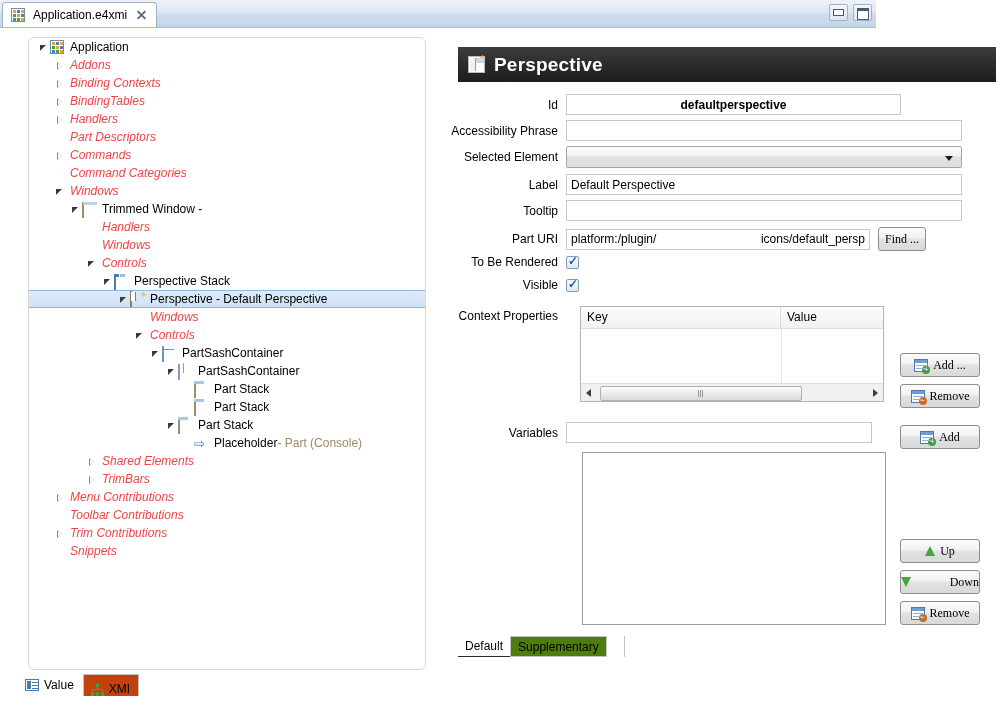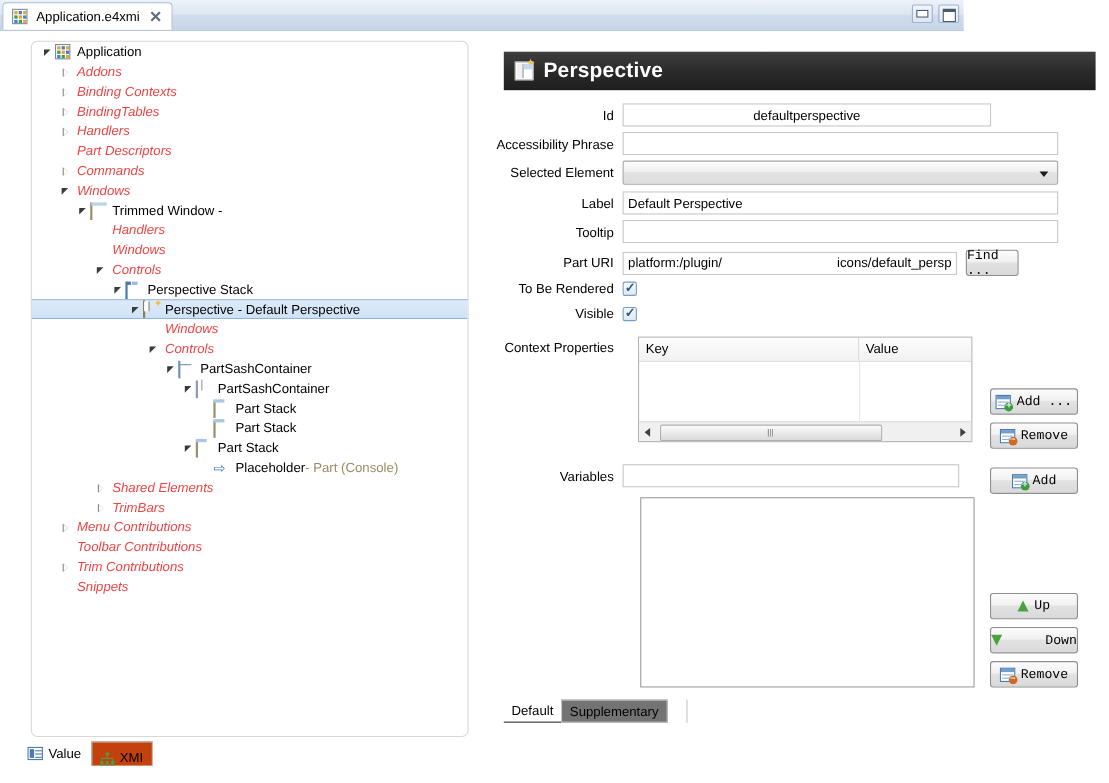--- a/index.html
+++ b/index.html
@@ -211,21 +211,21 @@
   }
   .chk::after {
     content: "✓"; position: absolute; left: 1px; top: -3px;
     font-size: 12px; color: #2b5b8c; font-weight: bold;
   }
 
   .btn {
     box-sizing: border-box; height: 24px;
     border: 1px solid #8e8e8e; border-radius: 3px;
     background: linear-gradient(to bottom,#fcfcfc 0%, #f1f1f1 45%, #e2e2e2 50%, #d9d9d9 100%);
-    font-family: Liberation Mono, monospace; font-size: 12px; color: #000;
+    font-family: Liberation Serif, serif; font-size: 12px; color: #000;
     display: flex; align-items: center; justify-content: center; gap: 5px;
     cursor: pointer;
   }
   .btn.wide { width: 80px; }
   .ic-tbl { width:14px;height:13px;position:relative;border:1px solid #4a7ab0;background:#fff;box-sizing:border-box; }
   .ic-tbl::before{content:"";position:absolute;left:0;top:0;width:12px;height:3px;background:#6f9ecd;}
   .ic-tbl::after{content:"";position:absolute;left:1px;top:5px;width:10px;height:1px;background:#8fb0cf;box-shadow:0 3px 0 #8fb0cf;}
   .badge-add, .badge-rem {
     position:absolute; right:-3px; bottom:-3px; width:8px;height:8px;border-radius:50%;
     font-size:8px; line-height:8px; text-align:center; color:#fff; font-weight:bold;
@@ -282,21 +282,21 @@
     position: absolute; border: 1px solid #9c9c9c; background: #fff; box-sizing: border-box;
   }
 
   
   .ftabs { position: absolute; left: 458px; top: 636px; display: flex; align-items: flex-end; }
   .ftab {
     font-size: 12px; padding: 3px 7px 3px 7px; box-sizing: border-box; cursor: pointer;
     height: 21px; line-height: 15px;
   }
   .ftab.active { border-bottom: 1px solid #2b2b2b; }
-  .ftab.inactive { border: 1px solid #c4c4c4; background: #737373; }
+  .ftab.inactive { border: 1px solid #c4c4c4; background: #4d7c0f; }
   .ftabs-filler { height: 21px; width: 18px; border-right: 1px solid #c4c4c4; box-sizing: border-box; }
 </style>
 </head>
 <body>
 
 <div id="app">
 
   <div class="tabbar">
     <div class="etab">
       <span class="ticon" style="margin-right:0">
@@ -372,20 +372,26 @@
           <span class="tlabel-italic">Part Descriptors</span>
         </div>
         <div class="trow">
           <span style="display: inline-block; flex: 0 0 auto; width: 24px;"></span>
           <span class="twist closed"></span>
           <span class="ticon" style="width: 4px; flex-basis: 4px; margin-right: 0px;"></span>
           <span class="tlabel-italic">Commands</span>
         </div>
         <div class="trow">
           <span style="display: inline-block; flex: 0 0 auto; width: 24px;"></span>
+          <span class="twist"></span>
+          <span class="ticon" style="width: 4px; flex-basis: 4px; margin-right: 0px;"></span>
+          <span class="tlabel-italic">Command Categories</span>
+        </div>
+        <div class="trow">
+          <span style="display: inline-block; flex: 0 0 auto; width: 24px;"></span>
           <span class="twist open"></span>
           <span class="ticon" style="width: 4px; flex-basis: 4px; margin-right: 0px;"></span>
           <span class="tlabel-italic">Windows</span>
         </div>
         <div class="trow">
           <span style="display: inline-block; flex: 0 0 auto; width: 40px;"></span>
           <span class="twist open"></span>
           <span class="ticon"><span class="ic-win"></span></span>
           <span class="tlabel">Trimmed Window -</span>
         </div>
@@ -531,21 +537,21 @@
 
     <div class="form-header">
       <span class="hdr-icon">
         <span class="hdr-star">✦</span>
       </span>
       <span class="form-title">Perspective</span>
     </div>
 
     <div class="frow" style="left:0; top:57px;">
       <span class="flabel">Id</span>
-      <input class="ftext centered" style="width: 335px;" value="defaultperspective">
+      <input class="ftext centered" style="width: 335px; font-weight: bold;" value="defaultperspective">
     </div>
 
     <div class="frow" style="left:0; top:83px;">
       <span class="flabel">Accessibility Phrase</span>
       <input class="ftext" style="width: 396px;" value="">
     </div>
 
     <div class="frow" style="left:0; top:109px;">
       <span class="flabel">Selected Element</span>
       <div class="fcombo" style="width:396px;">

